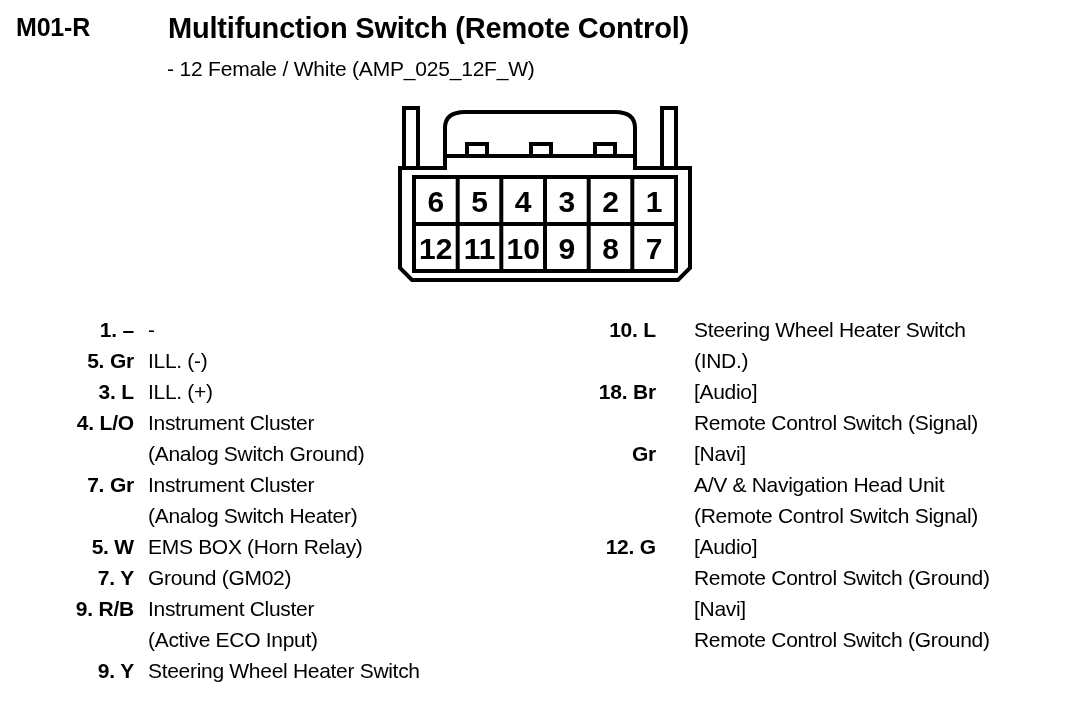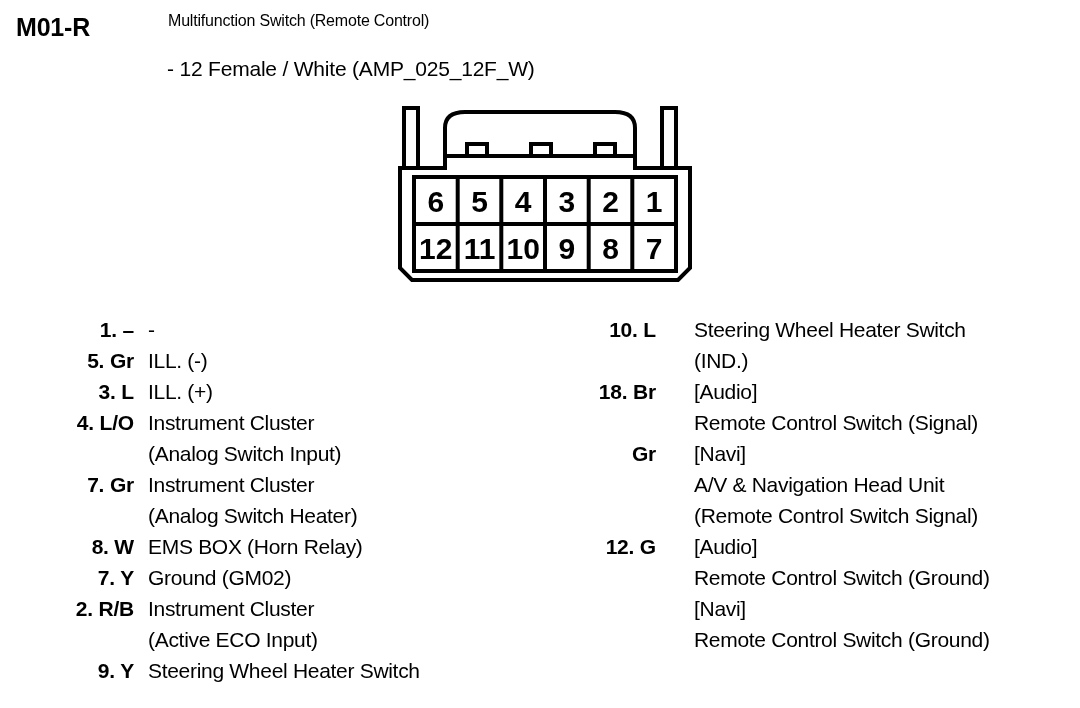--- a/index.html
+++ b/index.html
@@ -31,22 +31,22 @@
     top: 13px;
     font-size: 25px;
     font-weight: bold;
     letter-spacing: -0.2px;
     white-space: nowrap;
   }
   #connector-title {
     position: absolute;
     left: 168px;
     top: 12px;
-    font-size: 16px;
-    font-weight: normal;
+    font-size: 29px;
+    font-weight: bold;
     letter-spacing: -0.2px;
     white-space: nowrap;
   }
   #connector-subtitle {
     position: absolute;
     left: 167px;
     top: 57px;
     font-size: 21px;
     font-weight: normal;
     letter-spacing: -0.2px;
@@ -182,40 +182,40 @@
     <div class="pin-row">
       <span class="pin-id">3. L</span>
       <span class="pin-desc">ILL. (+)</span>
     </div>
     <div class="pin-row">
       <span class="pin-id">4. L/O</span>
       <span class="pin-desc">Instrument Cluster</span>
     </div>
     <div class="pin-row cont">
       <span class="pin-id"></span>
-      <span class="pin-desc">(Analog Switch Input)</span>
+      <span class="pin-desc">(Analog Switch Ground)</span>
     </div>
     <div class="pin-row">
       <span class="pin-id">7. Gr</span>
       <span class="pin-desc">Instrument Cluster</span>
     </div>
     <div class="pin-row cont">
       <span class="pin-id"></span>
       <span class="pin-desc">(Analog Switch Heater)</span>
     </div>
     <div class="pin-row">
-      <span class="pin-id">8. W</span>
+      <span class="pin-id">5. W</span>
       <span class="pin-desc">EMS BOX (Horn Relay)</span>
     </div>
     <div class="pin-row">
       <span class="pin-id">7. Y</span>
       <span class="pin-desc">Ground (GM02)</span>
     </div>
     <div class="pin-row">
-      <span class="pin-id">2. R/B</span>
+      <span class="pin-id">9. R/B</span>
       <span class="pin-desc">Instrument Cluster</span>
     </div>
     <div class="pin-row cont">
       <span class="pin-id"></span>
       <span class="pin-desc">(Active ECO Input)</span>
     </div>
     <div class="pin-row">
       <span class="pin-id">9. Y</span>
       <span class="pin-desc">Steering Wheel Heater Switch</span>
     </div>

